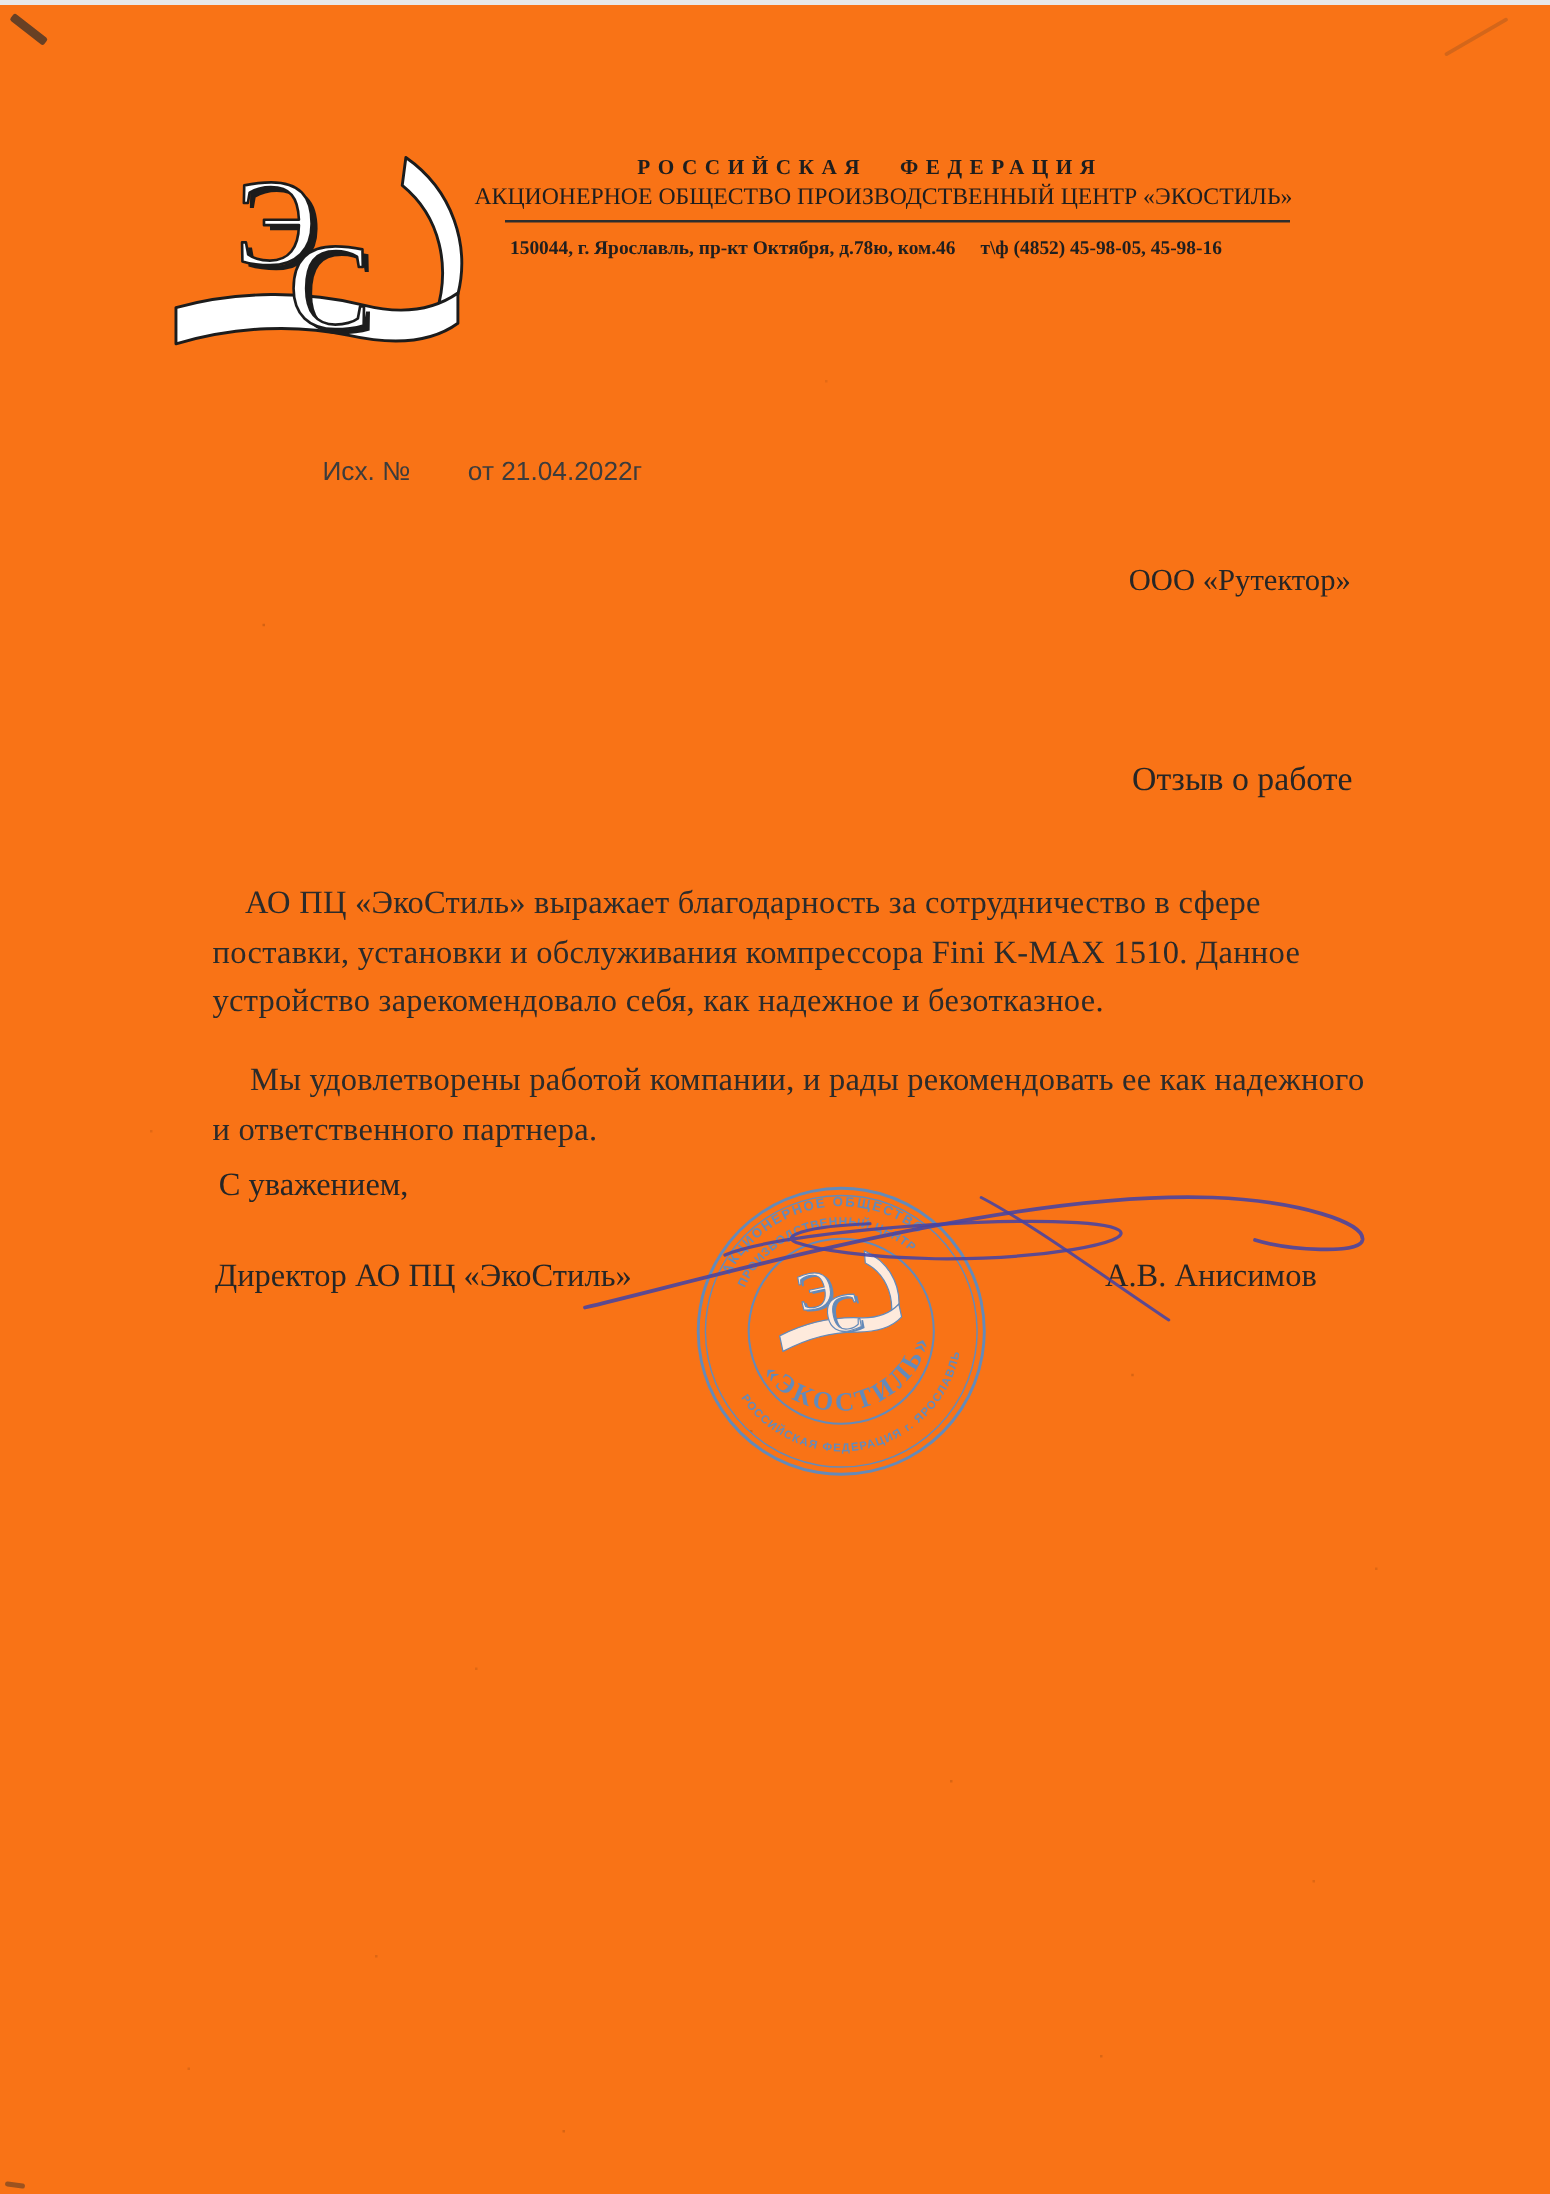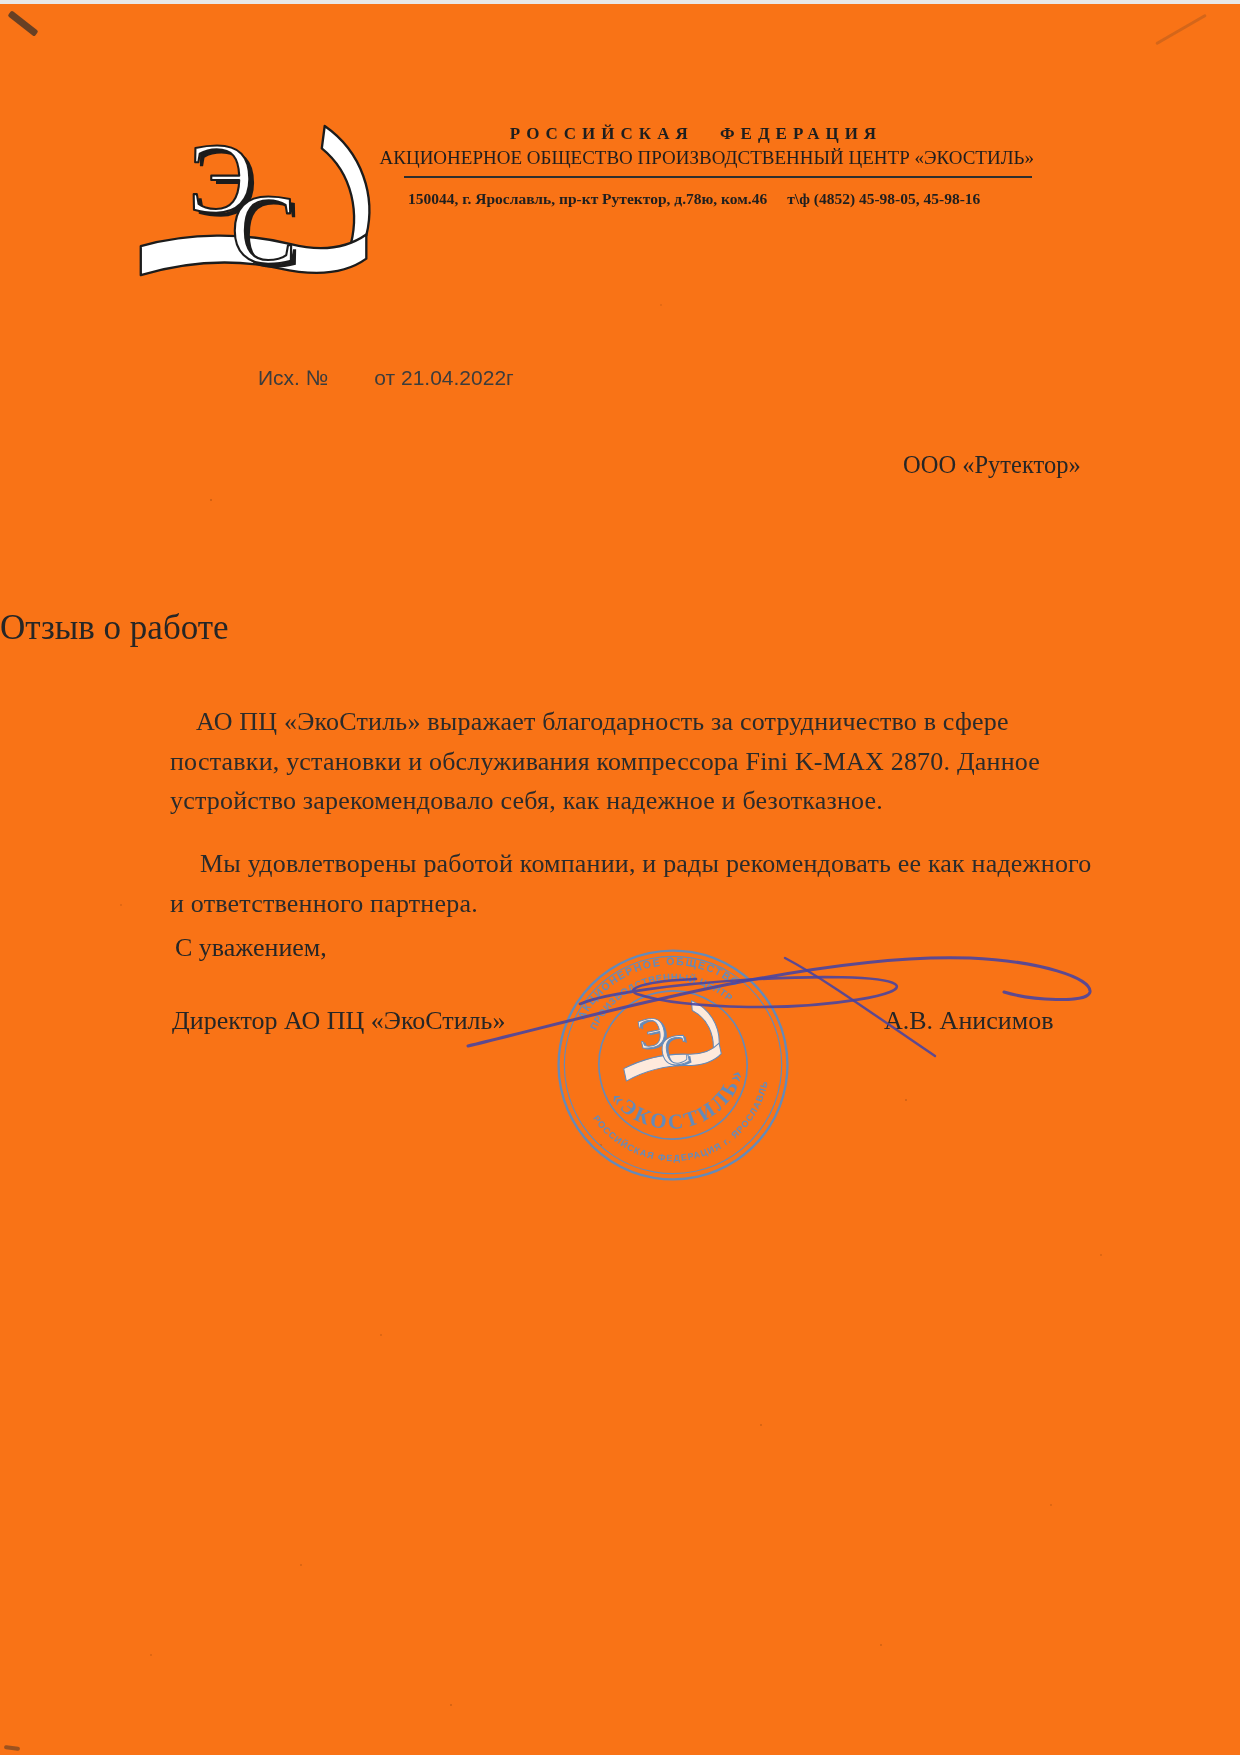--- a/index.html
+++ b/index.html
@@ -26,21 +26,21 @@
   .phone-span{margin-left:20px;font-weight:bold;}
   .email-span{margin-left:112px;font-weight:bold;}
   .req{font-weight:normal;font-size:16px;}
   
   .ref-line{
     left:258px;top:362px;font-family:"Liberation Sans","DejaVu Sans",sans-serif;
     font-size:21px;color:#3c3c3c;white-space:nowrap;text-align:right;
   }
   .ref-gap{display:inline-block;width:46px;}
   .recipient{left:903px;top:447px;font-size:24.5px;white-space:nowrap;}
-  .title{left:0;top:604px;width:1082px;text-align:left;font-size:35px;}
+  .title{left:0;top:604px;width:1082px;text-align:right;font-size:27px;}
   
   .para{left:170px;width:928px;font-size:26px;line-height:39.5px;letter-spacing:0.2px;color:#2b2b2b;}
   .para1{top:698px;text-indent:26px;}
   .para2{top:840px;text-indent:30px;}
   .closing{left:175px;top:929px;font-size:26px;}
   .signer-title{left:172px;top:1002px;font-size:26px;white-space:nowrap;}
   .signer-name{left:884px;top:1002px;font-size:26px;white-space:nowrap;}
   
   .stamp-svg{left:548px;top:936px;width:250px;height:250px;opacity:.85;filter:blur(.3px);z-index:2;}
   .stamp-svg .ring{fill:none;stroke:var(--stamp-color,#4b8fd6);}
@@ -87,33 +87,33 @@
 
   <svg class="abs logo-svg" viewBox="0 0 250 192">
     <use href="#logoArt" style="color:#1c1c1c"></use>
   </svg>
 
   <div class="abs header-block">
     <div class="country">РОССИЙСКАЯ ФЕДЕРАЦИЯ</div>
     <div class="org">АКЦИОНЕРНОЕ ОБЩЕСТВО ПРОИЗВОДСТВЕННЫЙ ЦЕНТР «ЭКОСТИЛЬ»</div>
     <div class="divider"></div>
     <div class="addr">
-      <div class="addr-row"><span class="b">150044, г. Ярославль, пр-кт Рутектор, д.78ю, ком.46</span><span class="phone-span">т\ф (4852) 45-98-05, 45-98-16</span></div>
+      <div class="addr-row"><span class="b">150044, г. Ярославль, пр-кт Октября, д.78ю, ком.46</span><span class="phone-span">т\ф (4852) 45-98-05, 45-98-16</span></div>
     </div>
   </div>
 
   <div class="abs ref-line">
     <span>Исх. №</span><span class="ref-gap"></span><span>от 21.04.2022г</span>
   </div>
 
   <div class="abs recipient">ООО «Рутектор»</div>
 
   <div class="abs title">Отзыв о работе</div>
 
-  <div class="abs para para1">АО ПЦ «ЭкоСтиль» выражает благодарность за сотрудничество в сфере поставки, установки и обслуживания компрессора Fini K-MAX 2870. Данное устройство зарекомендовало себя, как надежное и безотказное.</div>
+  <div class="abs para para1">АО ПЦ «ЭкоСтиль» выражает благодарность за сотрудничество в сфере поставки, установки и обслуживания компрессора Fini K-MAX 1510. Данное устройство зарекомендовало себя, как надежное и безотказное.</div>
   <div class="abs para para2">Мы удовлетворены работой компании, и рады рекомендовать ее как надежного и ответственного партнера.</div>
   <div class="abs closing">С уважением,</div>
   <div class="abs signer-title">Директор АО ПЦ «ЭкоСтиль»</div>
   <div class="abs signer-name">А.В. Анисимов</div>
 
   <svg class="abs stamp-svg" viewBox="0 0 260 260">
     <g transform="rotate(-12 130 130)">
       <defs>
         <path id="arcTop1" d="M 26 130 A 104 104 0 0 1 234 130"></path>
         <path id="arcTop2" d="M 42 130 A 88 88 0 0 1 218 130"></path>

